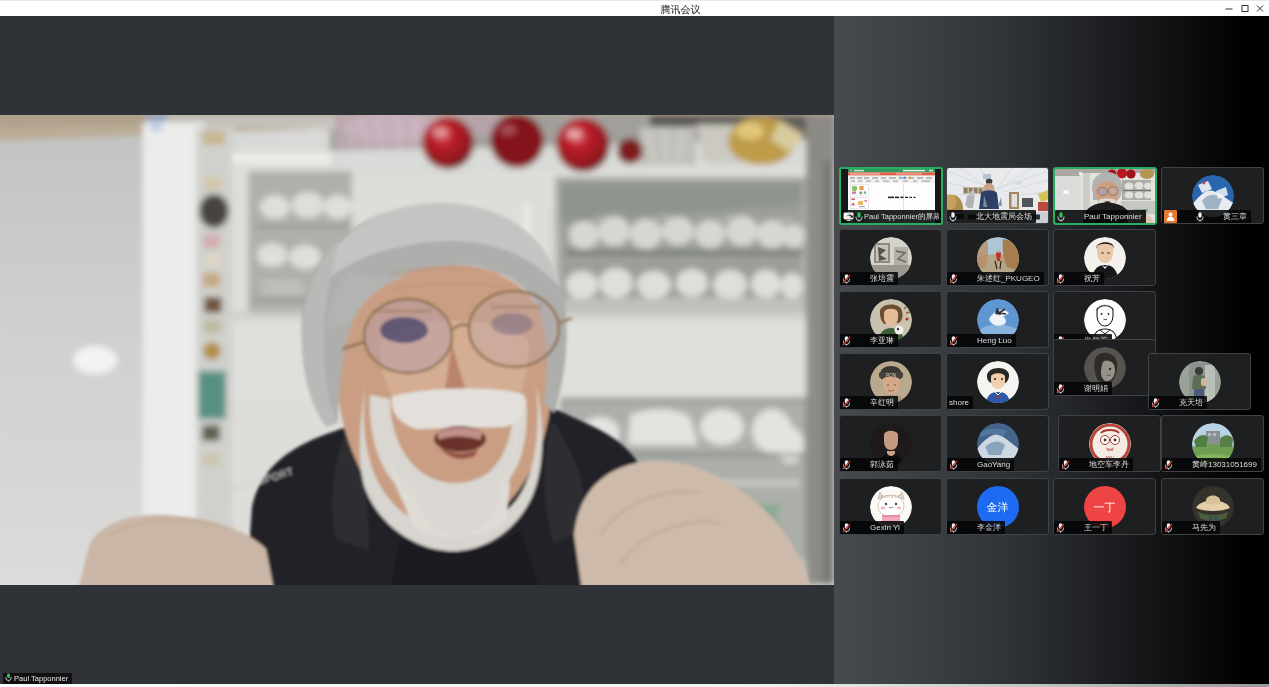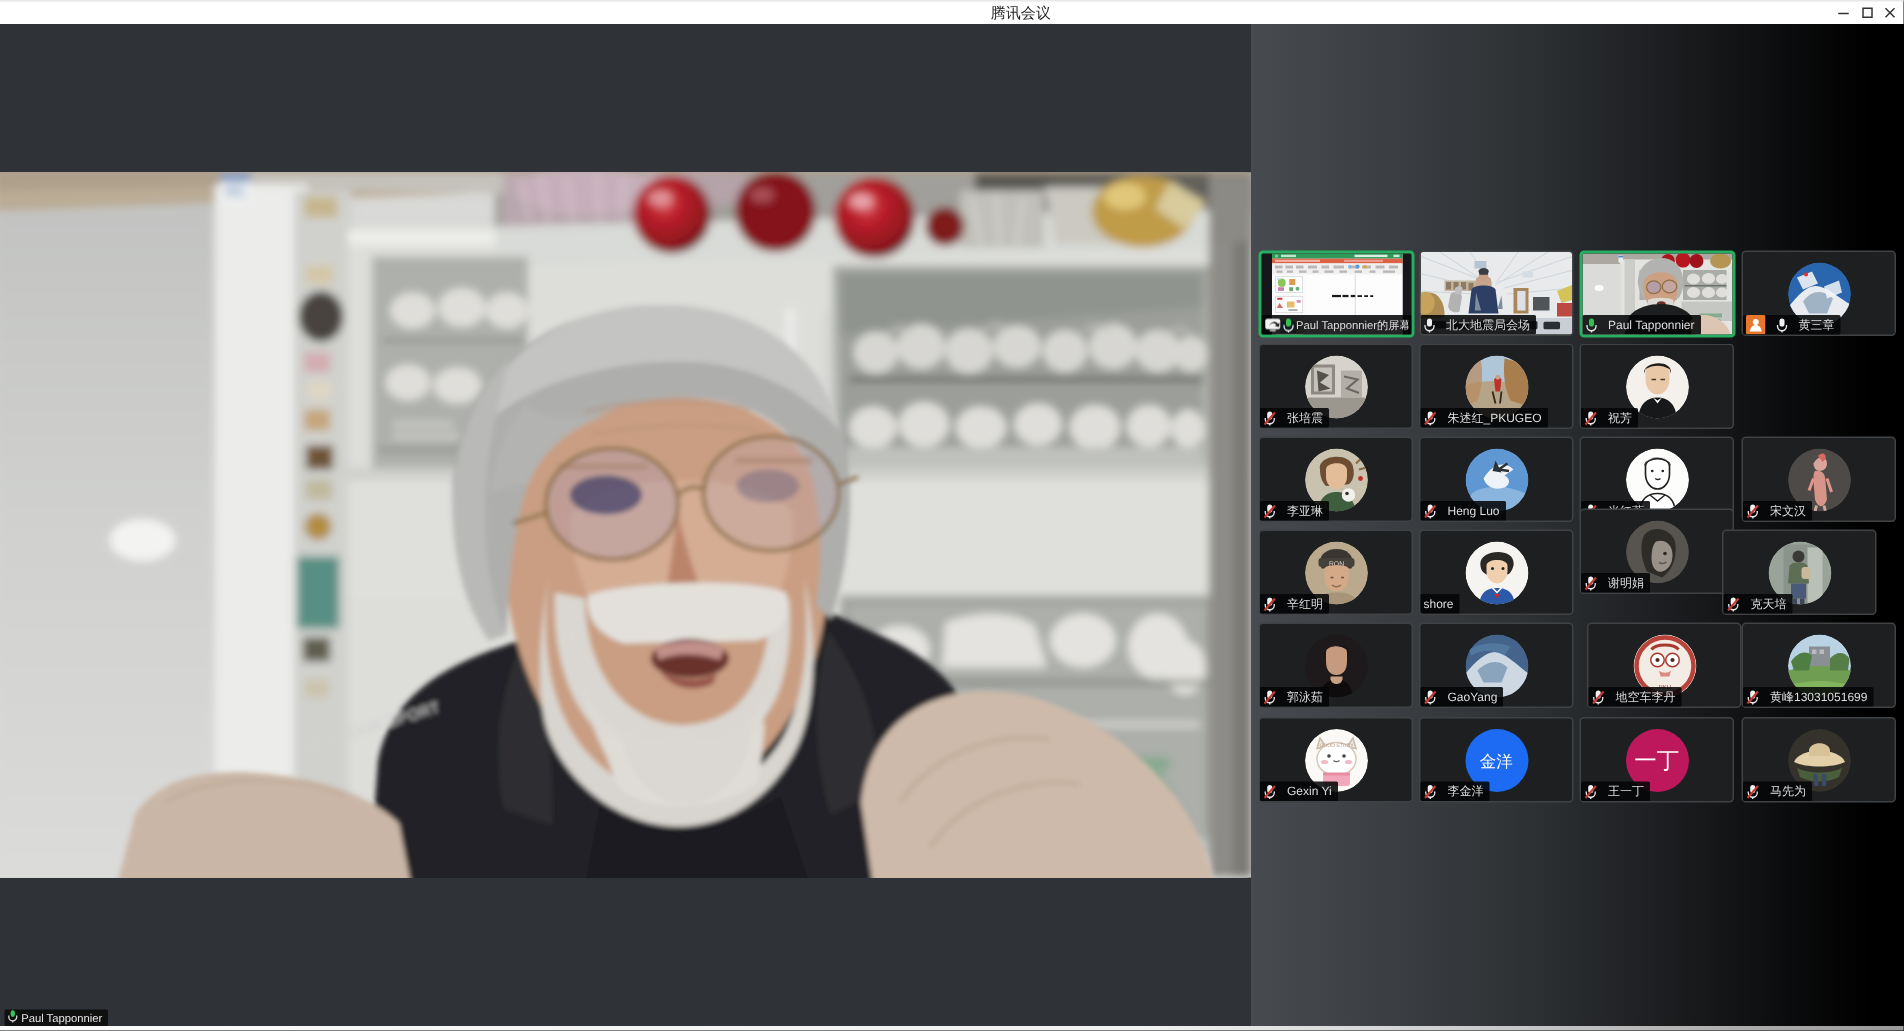--- a/index.html
+++ b/index.html
@@ -7,21 +7,21 @@
   #app{position:absolute;left:0;top:0;width:1269px;height:687px;}
   #titlebar{position:absolute;left:0;top:0;width:1269px;height:16px;background:#fff;border-top:1px solid #e8e8e8;box-sizing:border-box;}
   #title{position:absolute;left:0;top:1px;width:100%;text-align:center;font-size:10px;color:#1f1f1f;line-height:15px;margin-left:46px;}
   .winbtn{position:absolute;top:0;width:10px;height:16px;}
   #stage{position:absolute;left:0;top:16px;width:834px;height:669px;background:#2f3337;}
   #video{position:absolute;left:0;top:99px;width:834px;height:470px;overflow:hidden;}
   #mainlabel{position:absolute;left:3px;top:657px;height:11px;background:rgba(10,10,10,.85);color:#e8e8e8;font-size:7.5px;line-height:11px;padding:0 4px 0 2px;border-radius:1px;}
   #panel{position:absolute;left:834px;top:16px;width:435px;height:669px;background:linear-gradient(90deg,#474b4f 0%,#303336 40%,#121315 75%,#000 95%);}
   .cell{position:absolute;width:101px;height:55px;background:#1d1f21;border:1px solid #404345;border-radius:3px;}
   .cell.active{border:2px solid #27ae60;width:100px;height:54px;}
-  .lbl{position:absolute;left:0;bottom:0;max-width:100%;box-sizing:border-box;background:rgba(5,6,7,.88);color:#dfdfdf;font-size:8px;line-height:13px;height:13px;padding:0 4px 0 2px;border-radius:1px;white-space:nowrap;overflow:hidden;display:flex;align-items:center;gap:7px;}
+  .lbl{position:absolute;left:0;bottom:0;max-width:100%;box-sizing:border-box;background:rgba(5,6,7,.88);color:#dfdfdf;font-size:8px;line-height:13px;height:13px;padding:0 4px 0 2px;border-radius:1px;white-space:nowrap;overflow:hidden;display:flex;align-items:center;gap:19px;}
   .lbl svg{flex:0 0 auto;}
   .lbl span{overflow:hidden;}
   .av{position:absolute;left:50%;top:7px;transform:translateX(-50%);width:42px;height:42px;border-radius:50%;overflow:hidden;}
   #bottomstrip{position:absolute;left:0;top:684px;width:1269px;height:3px;background:linear-gradient(90deg,#fbfbfb 0%,#f2f2f2 60%,#9a9a9a 100%);}
 </style>
 </head>
 <body>
 <div id="app">
   <div id="titlebar">
     <div id="title">腾讯会议</div>
@@ -580,39 +580,20 @@
       <div class="lbl">
           <svg width="9" height="10" viewBox="0 0 9 10">
             <rect x="2.8" y="0.3" width="3.4" height="5.4" rx="1.7" fill="#f0f0f0"></rect>
             <path d="M1.5 4.6v.9a3 3 0 0 0 6 0v-.9" fill="none" stroke="#e8e8e8" stroke-width=".9"></path>
             <path d="M4.5 8.4v1.2" stroke="#e8e8e8" stroke-width=".9"></path>
             <path d="M1 9L8 1" stroke="#c93a31" stroke-width="1.4"></path>
           </svg>
           <span>米红蕊</span>
         </div>
     </div>
-    <div class="cell" style="left:327px;top:275px">
-      <svg class="av" width="42" height="42" viewBox="0 0 42 42">
-          <circle cx="21" cy="21" r="21" fill="#4e4a48"></circle>
-          <path d="M17 10 C20 4 26 5 26 10 C26 13 24 15 21 15 C19 15 17 13 17 10 Z" fill="#d9a49c"></path>
-          <path d="M18 15 C22 14 25 16 25 22 L26 34 C24 40 20 40 18 34 L17 22 C17 18 17 16 18 15 Z" fill="#d79488"></path>
-          <path d="M20 5c2-3 6-2 5 2l-2 2z" fill="#d86860"></path>
-          <path d="M17 20l-3 8M26 20l3 9" stroke="#e0958a" stroke-width="2"></path>
-          <path d="M19 38l-1 4M24 38l1 4" stroke="#caa89a" stroke-width="2"></path>
-        </svg>
-      <div class="lbl">
-          <svg width="9" height="10" viewBox="0 0 9 10">
-            <rect x="2.8" y="0.3" width="3.4" height="5.4" rx="1.7" fill="#f0f0f0"></rect>
-            <path d="M1.5 4.6v.9a3 3 0 0 0 6 0v-.9" fill="none" stroke="#e8e8e8" stroke-width=".9"></path>
-            <path d="M4.5 8.4v1.2" stroke="#e8e8e8" stroke-width=".9"></path>
-            <path d="M1 9L8 1" stroke="#c93a31" stroke-width="1.4"></path>
-          </svg>
-          <span>宋文汉</span>
-        </div>
-    </div>
 
     <div class="cell" style="left:5px;top:337px">
       <svg class="av" width="42" height="42" viewBox="0 0 42 42">
           <circle cx="21" cy="21" r="21" fill="#bba98e"></circle>
           <path d="M10 14 C10 8 15 5 21 5 C28 5 32 9 32 15 L31 18 L11 18 Z" fill="#3a3631"></path>
           <rect x="9" y="11" width="24" height="6" rx="2" fill="#45403a"></rect>
           <text x="21" y="16" font-size="4.5" fill="#d8d0c2" text-anchor="middle" font-family="Liberation Sans">RON</text>
           <path d="M13 18 C13 15 29 15 29 18 L29 24 C29 30 25 33 21 33 C17 33 13 30 13 24 Z" fill="#d3a987"></path>
           <path d="M17 24h2M24 24h2" stroke="#6a5140" stroke-width="1"></path>
           <path d="M18 29c2 1.5 4 1.5 6 0" stroke="#8a6a52" stroke-width="1" fill="none"></path>
@@ -793,21 +774,21 @@
           <svg width="9" height="10" viewBox="0 0 9 10">
             <rect x="2.8" y="0.3" width="3.4" height="5.4" rx="1.7" fill="#f0f0f0"></rect>
             <path d="M1.5 4.6v.9a3 3 0 0 0 6 0v-.9" fill="none" stroke="#e8e8e8" stroke-width=".9"></path>
             <path d="M4.5 8.4v1.2" stroke="#e8e8e8" stroke-width=".9"></path>
             <path d="M1 9L8 1" stroke="#c93a31" stroke-width="1.4"></path>
           </svg>
           <span>李金洋</span>
         </div>
     </div>
     <div class="cell" style="left:219px;top:462px">
-      <div class="av" style="background:#be185d;color:#fff;font-size:15px;display:flex;align-items:center;justify-content:center">一丁</div>
+      <div class="av" style="background:#ef4444;color:#fff;font-size:11px;display:flex;align-items:center;justify-content:center">一丁</div>
       <div class="lbl">
           <svg width="9" height="10" viewBox="0 0 9 10">
             <rect x="2.8" y="0.3" width="3.4" height="5.4" rx="1.7" fill="#f0f0f0"></rect>
             <path d="M1.5 4.6v.9a3 3 0 0 0 6 0v-.9" fill="none" stroke="#e8e8e8" stroke-width=".9"></path>
             <path d="M4.5 8.4v1.2" stroke="#e8e8e8" stroke-width=".9"></path>
             <path d="M1 9L8 1" stroke="#c93a31" stroke-width="1.4"></path>
           </svg>
           <span>王一丁</span>
         </div>
     </div>

